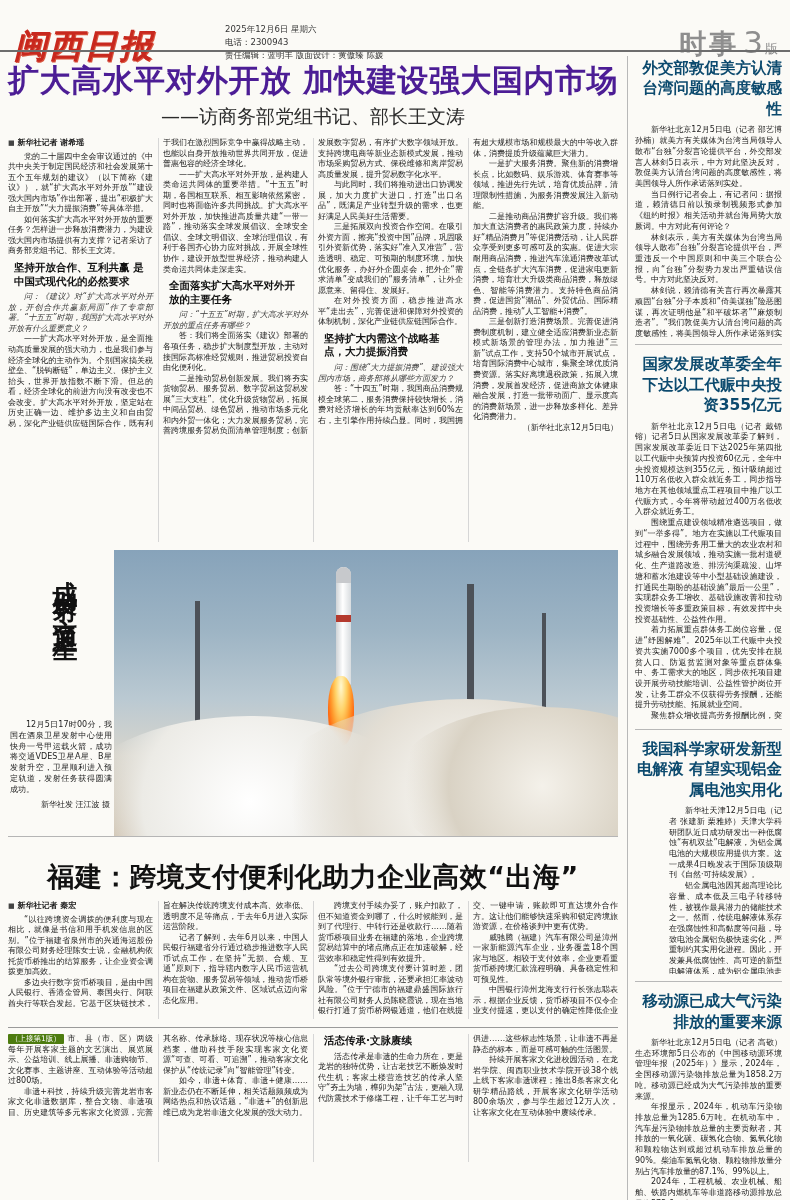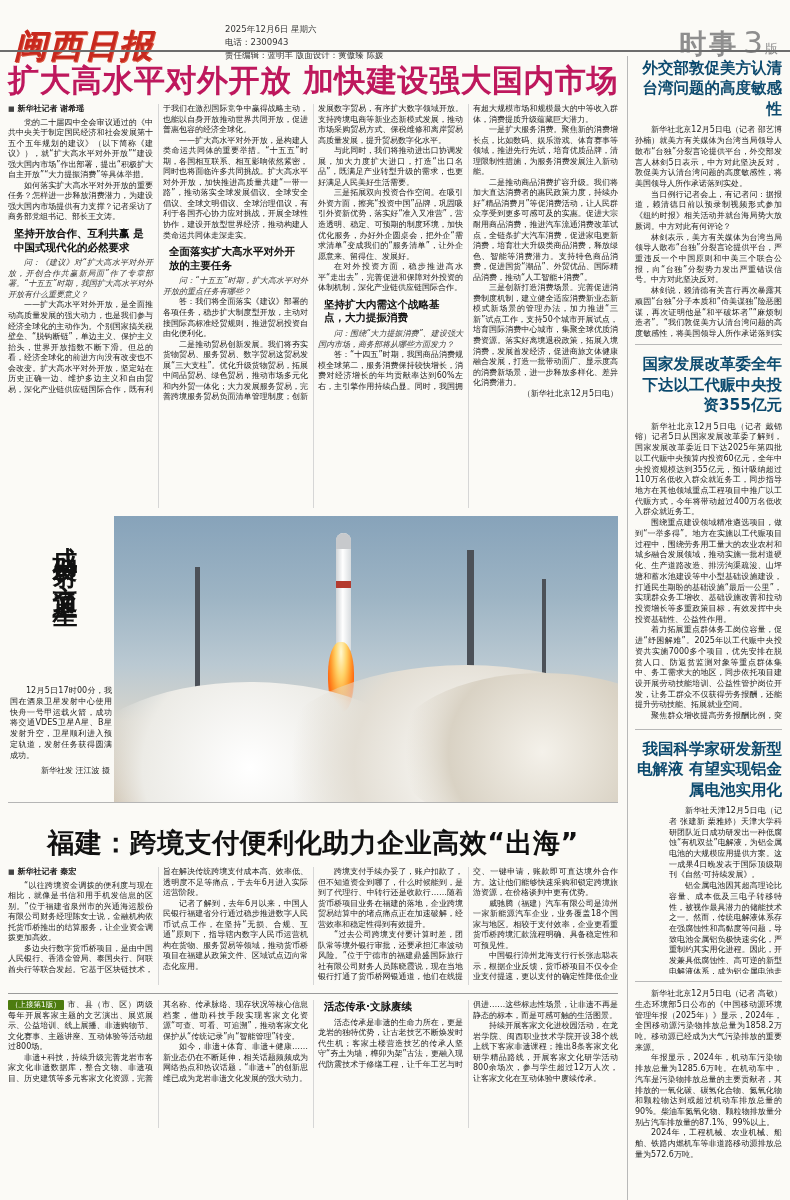--- a/index.html
+++ b/index.html
@@ -14,21 +14,21 @@
   .section-page .sec{font-size:27px;font-weight:800;letter-spacing:3px;}
   .section-page .num{font-size:31px;font-weight:400;margin-left:4px;}
   .section-page .ban{font-size:13px;margin-left:2px;}
   .head-rule{position:absolute;left:0;top:50px;width:790px;height:2px;background:#6d6d6d;}
 
   
   .main-left{position:absolute;left:8px;top:56px;width:610px;}
   .right-col{position:absolute;left:627px;top:56px;width:155px;border-left:1px solid #b8b8b8;padding-left:7px;box-sizing:border-box;}
 
   
-  h1.main-headline{margin:4px 0 2px;font-size:31px;font-weight:900;text-align:center;letter-spacing:0.5px;color:#be185d;}
+  h1.main-headline{margin:4px 0 2px;font-size:31px;font-weight:900;text-align:center;letter-spacing:0.5px;color:#4c1d95;}
   .subtitle{text-align:center;font-size:19px;color:#2a2a2a;margin:2px 0 8px;font-weight:500;}
   .article-cols{column-count:4;column-gap:10px;column-rule:1px solid #d6d6d6;font-size:8px;line-height:1.32;text-align:justify;overflow:hidden;}
   .cols-main{height:404px;}
   .para{margin:0;text-indent:2em;}
   .para.q{color:#3a3a3a;font-style:italic;}
   .para.end{text-align:right;text-indent:0;}
   .byline{margin:0 0 3px;font-size:8px;font-weight:700;text-indent:0;}
   .byline .mark{color:#444;font-size:7px;}
   .subhead{font-weight:800;font-size:10.5px;text-align:left;margin:4px 6px;line-height:1.3;text-indent:0;color:#111;}
 
@@ -86,20 +86,21 @@
     </div>
     <div class="section-page">
       <span class="sec">时事</span><span class="num">3</span><span class="ban">版</span>
     </div>
   </header>
   <div class="head-rule"></div>
 
   <section class="main-left">
 
     <h1 class="main-headline">扩大高水平对外开放  加快建设强大国内市场</h1>
+    <div class="subtitle">——访商务部党组书记、部长王文涛</div>
 
     <div class="article-cols cols-main">
       <p class="byline"><span class="mark">■</span> <span>新华社记者 谢希瑶</span></p>
     <p class="para">党的二十届四中全会审议通过的《中共中央关于制定国民经济和社会发展第十五个五年规划的建议》（以下简称《建议》），就“扩大高水平对外开放”“建设强大国内市场”作出部署，提出“积极扩大自主开放”“大力提振消费”等具体举措。</p>
         <p class="para">如何落实扩大高水平对外开放的重要任务？怎样进一步释放消费潜力，为建设强大国内市场提供有力支撑？记者采访了商务部党组书记、部长王文涛。</p>
         <div class="subhead">坚持开放合作、互利共赢 是中国式现代化的必然要求</div>
         <p class="para q">问：《建议》对“扩大高水平对外开放，开创合作共赢新局面”作了专章部署。“十五五”时期，我国扩大高水平对外开放有什么重要意义？</p>
         <p class="para">——扩大高水平对外开放，是全面推动高质量发展的强大动力，也是我们参与经济全球化的主动作为。个别国家搞关税壁垒、“脱钩断链”，单边主义、保护主义抬头，世界开放指数不断下滑。但总的看，经济全球化的前进方向没有改变也不会改变。扩大高水平对外开放，坚定站在历史正确一边、维护多边主义和自由贸易，深化产业链供应链国际合作，既有利于我们在激烈国际竞争中赢得战略主动，也能以自身开放推动世界共同开放，促进普惠包容的经济全球化。</p>
         <p class="para">——扩大高水平对外开放，是构建人类命运共同体的重要举措。“十五五”时期，各国相互联系、相互影响依然紧密，同时也将面临许多共同挑战。扩大高水平对外开放，加快推进高质量共建“一带一路”，推动落实全球发展倡议、全球安全倡议、全球文明倡议、全球治理倡议，有利于各国齐心协力应对挑战，开展全球性协作，建设开放型世界经济，推动构建人类命运共同体走深走实。</p>
         <div class="subhead">全面落实扩大高水平对外开放的主要任务</div>
@@ -194,20 +195,21 @@
 
     <article>
       <h2 class="r-headline">我国科学家研发新型电解液 有望实现铝金属电池实用化</h2>
       <div class="r-body rb3">
           <p class="para">新华社天津12月5日电（记者 张建新 栗雅婷）天津大学科研团队近日成功研发出一种低腐蚀“有机双盐”电解液，为铝金属电池的大规模应用提供方案。这一成果4日晚发表于国际顶级期刊《自然·可持续发展》。</p>
           <p class="para">铝金属电池因其超高理论比容量、成本低及三电子转移特性，被视作最具潜力的储能技术之一。然而，传统电解液体系存在强腐蚀性和高黏度等问题，导致电池金属铝负极快速劣化，严重制约其实用化进程。因此，开发兼具低腐蚀性、高可逆的新型电解液体系，成为铝金属电池走向实用化的关键突破口。</p>
         </div>
     </article>
 
     <article>
+      <h2 class="r-headline">移动源已成大气污染 排放的重要来源</h2>
       <div class="r-body rb4">
           <p class="para">新华社北京12月5日电（记者 高敬）生态环境部5日公布的《中国移动源环境管理年报（2025年）》显示，2024年，全国移动源污染物排放总量为1858.2万吨。移动源已经成为大气污染排放的重要来源。</p>
           <p class="para">年报显示，2024年，机动车污染物排放总量为1285.6万吨。在机动车中，汽车是污染物排放总量的主要贡献者，其排放的一氧化碳、碳氢化合物、氮氧化物和颗粒物达到或超过机动车排放总量的90%。柴油车氮氧化物、颗粒物排放量分别占汽车排放量的87.1%、99%以上。</p>
           <p class="para">2024年，工程机械、农业机械、船舶、铁路内燃机车等非道路移动源排放总量为572.6万吨。</p>
         </div>
     </article>
 
   </aside>
 
 </div>

